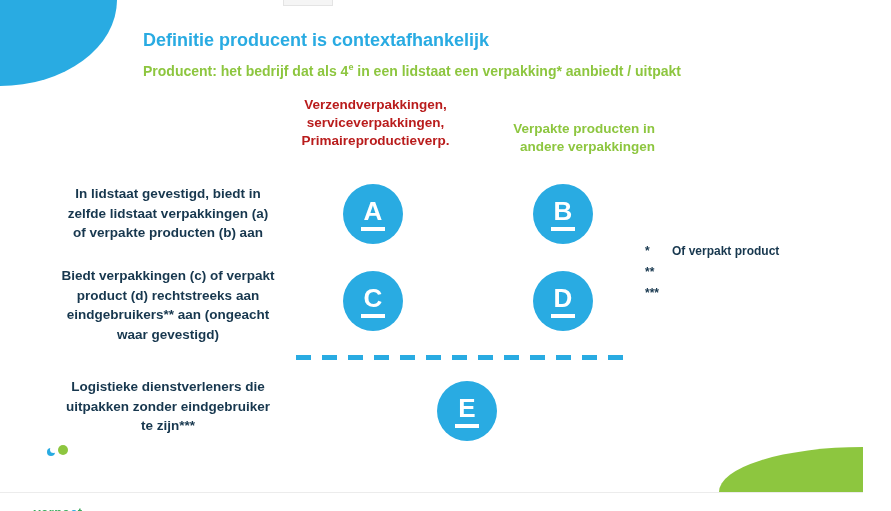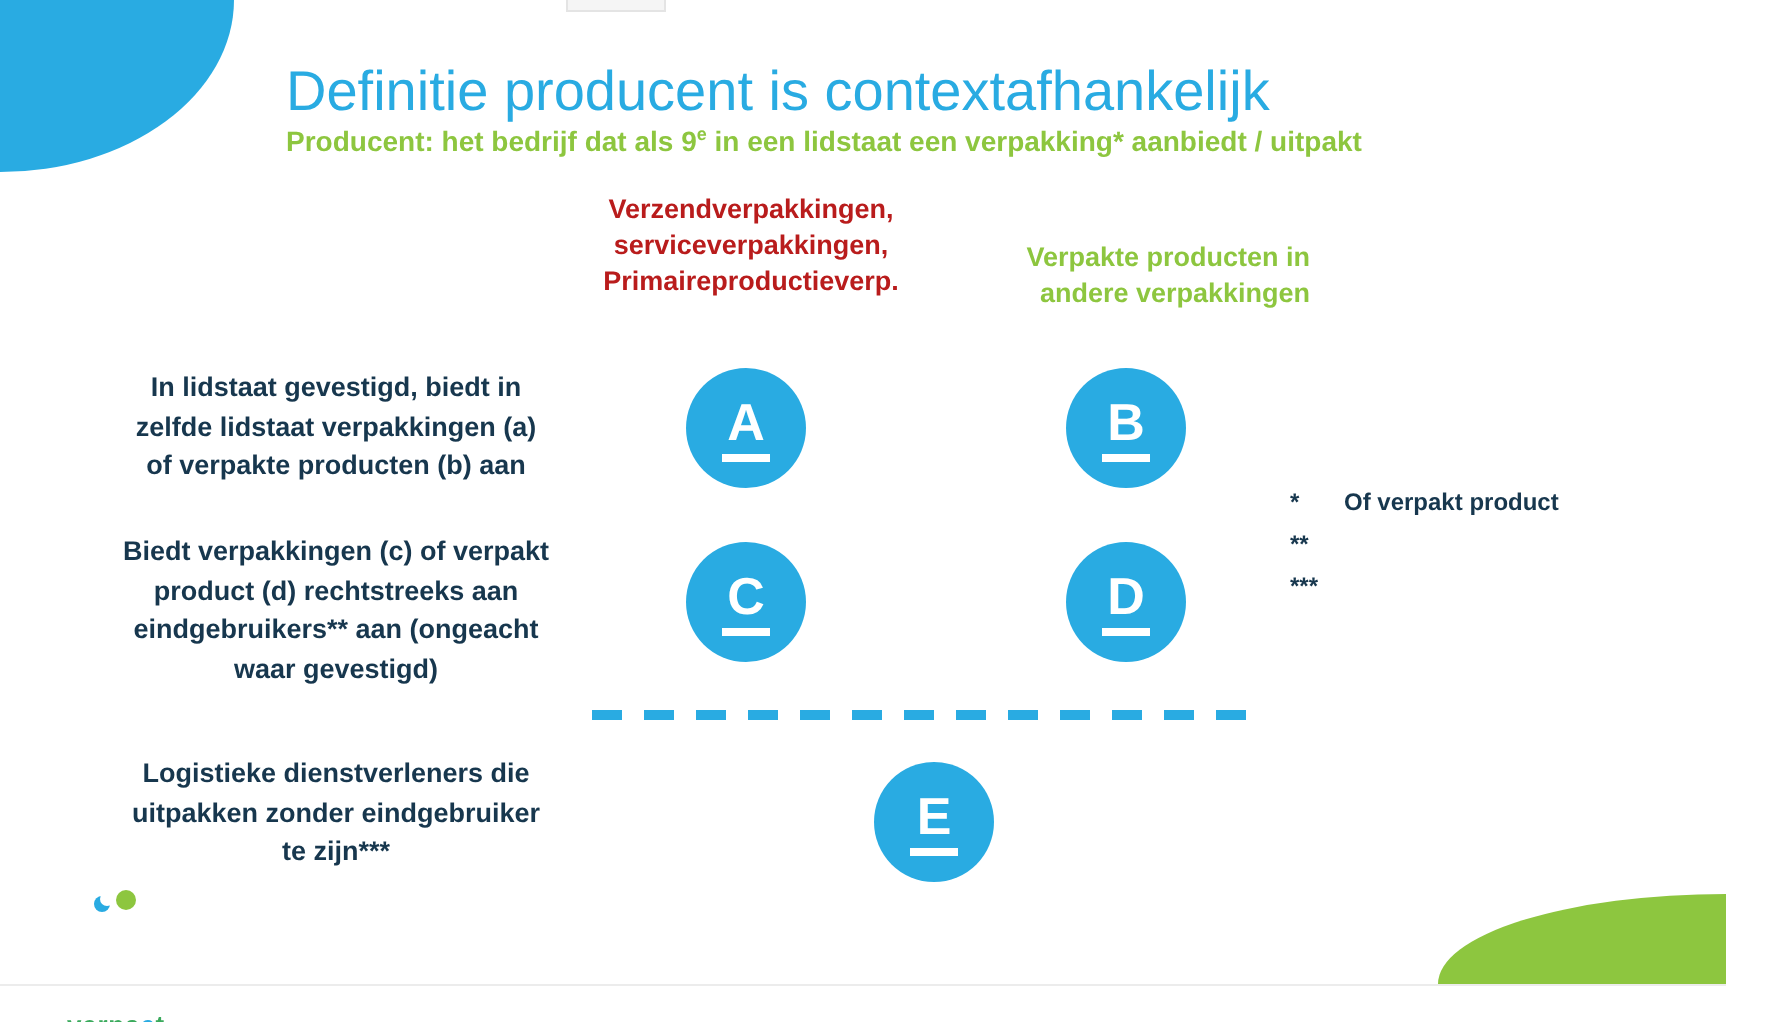--- a/index.html
+++ b/index.html
@@ -10,21 +10,21 @@
   
   .corner-blue{position:absolute;left:0;top:0;width:117px;height:86px;
     background:#29ABE2;border-radius:0 0 100% 0;}
   .dome-green{position:absolute;left:719px;top:447px;width:144px;height:45px;
     background:#8DC63F;border-radius:100% 0 0 0;}
   .slide-edge-bottom{position:absolute;left:0;top:492px;width:863px;height:1px;background:#ececec;}
   .artifact-box{position:absolute;left:283px;top:0;width:48px;height:5px;
     background:#f5f5f5;border:1px solid #e4e4e4;border-top:none;}
 
   
-  .title{position:absolute;left:143px;top:30px;font-size:28px;font-weight:normal;
+  .title{position:absolute;left:143px;top:30px;font-size:18px;font-weight:bold;
     color:#29ABE2;white-space:nowrap;}
   .subtitle{position:absolute;left:143px;top:62px;font-size:14px;font-weight:bold;
     color:#8DC63F;white-space:nowrap;}
   .subtitle sup{font-size:9px;vertical-align:super;}
 
   
   .colhead{position:absolute;font-weight:bold;text-align:center;white-space:pre-line;
     line-height:1.32;font-size:13.5px;}
   .colhead-1{left:278px;top:96px;width:195px;color:#b91c1c;}
   .colhead-2{left:470px;top:120px;width:185px;color:#8DC63F;text-align:right;}
@@ -73,21 +73,21 @@
 </head>
 <body>
 
 <div class="stage">
 
   <div class="corner-blue"></div>
   <div class="artifact-box"></div>
 
   <div class="title">Definitie producent is contextafhankelijk</div>
 
-  <div class="subtitle"><span>Producent: het bedrijf dat als 9</span><sup>e</sup><span> in een lidstaat een verpakking* aanbiedt / uitpakt</span></div>
+  <div class="subtitle"><span>Producent: het bedrijf dat als 4</span><sup>e</sup><span> in een lidstaat een verpakking* aanbiedt / uitpakt</span></div>
 
   <div class="colhead colhead-1">Verzendverpakkingen,
 serviceverpakkingen,
 Primaireproductieverp.</div>
   <div class="colhead colhead-2">Verpakte producten in
 andere verpakkingen</div>
 
   <div class="rowlabel rowlabel-1">In lidstaat gevestigd, biedt in
 zelfde lidstaat verpakkingen (a)
 of verpakte producten (b) aan</div>

